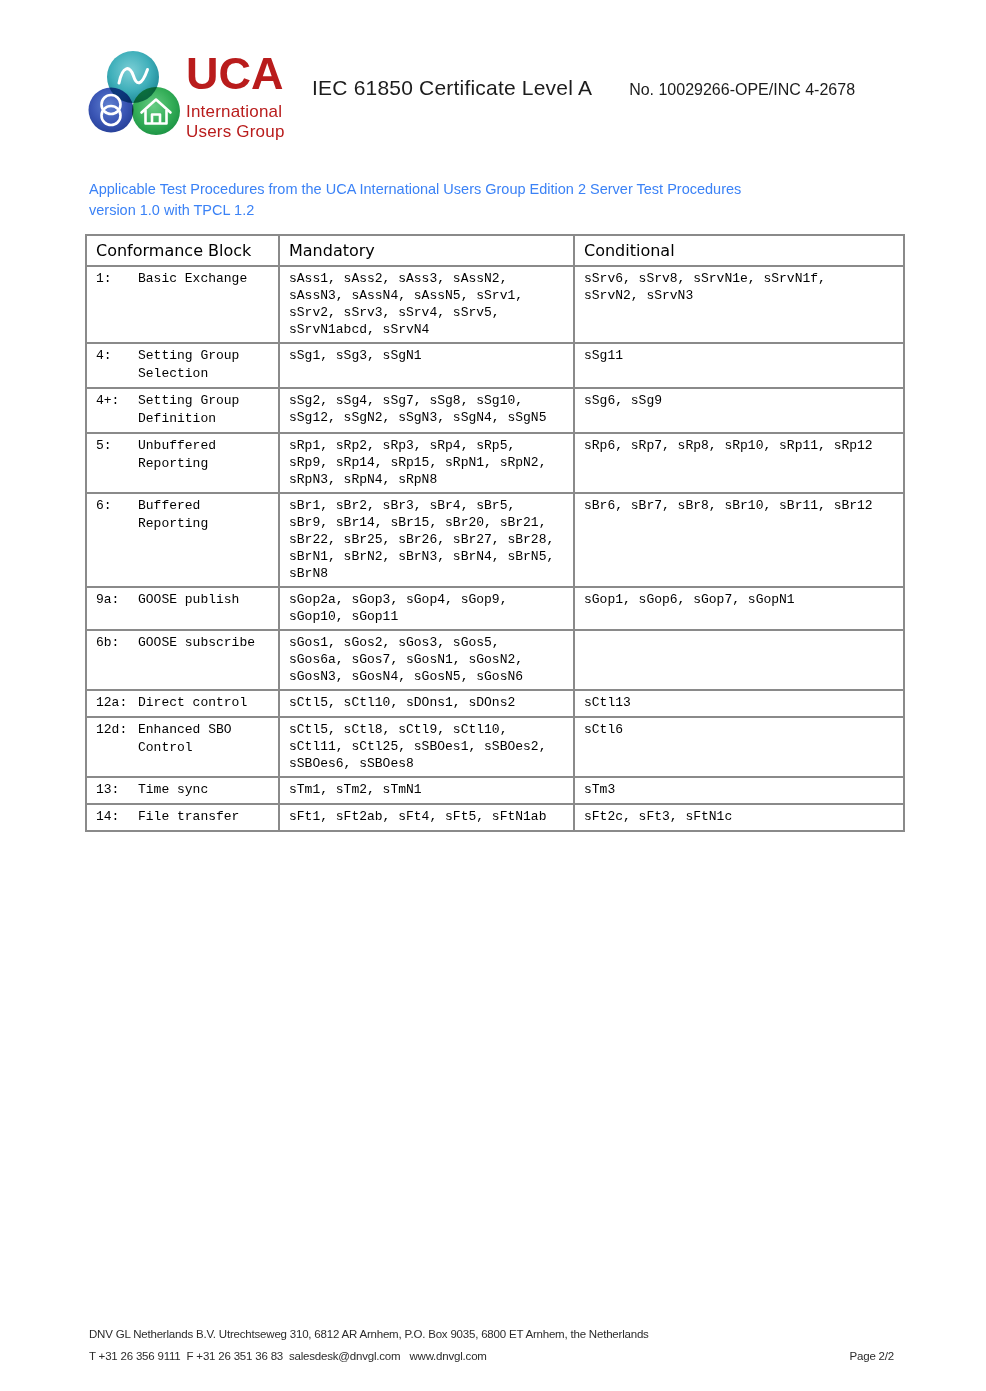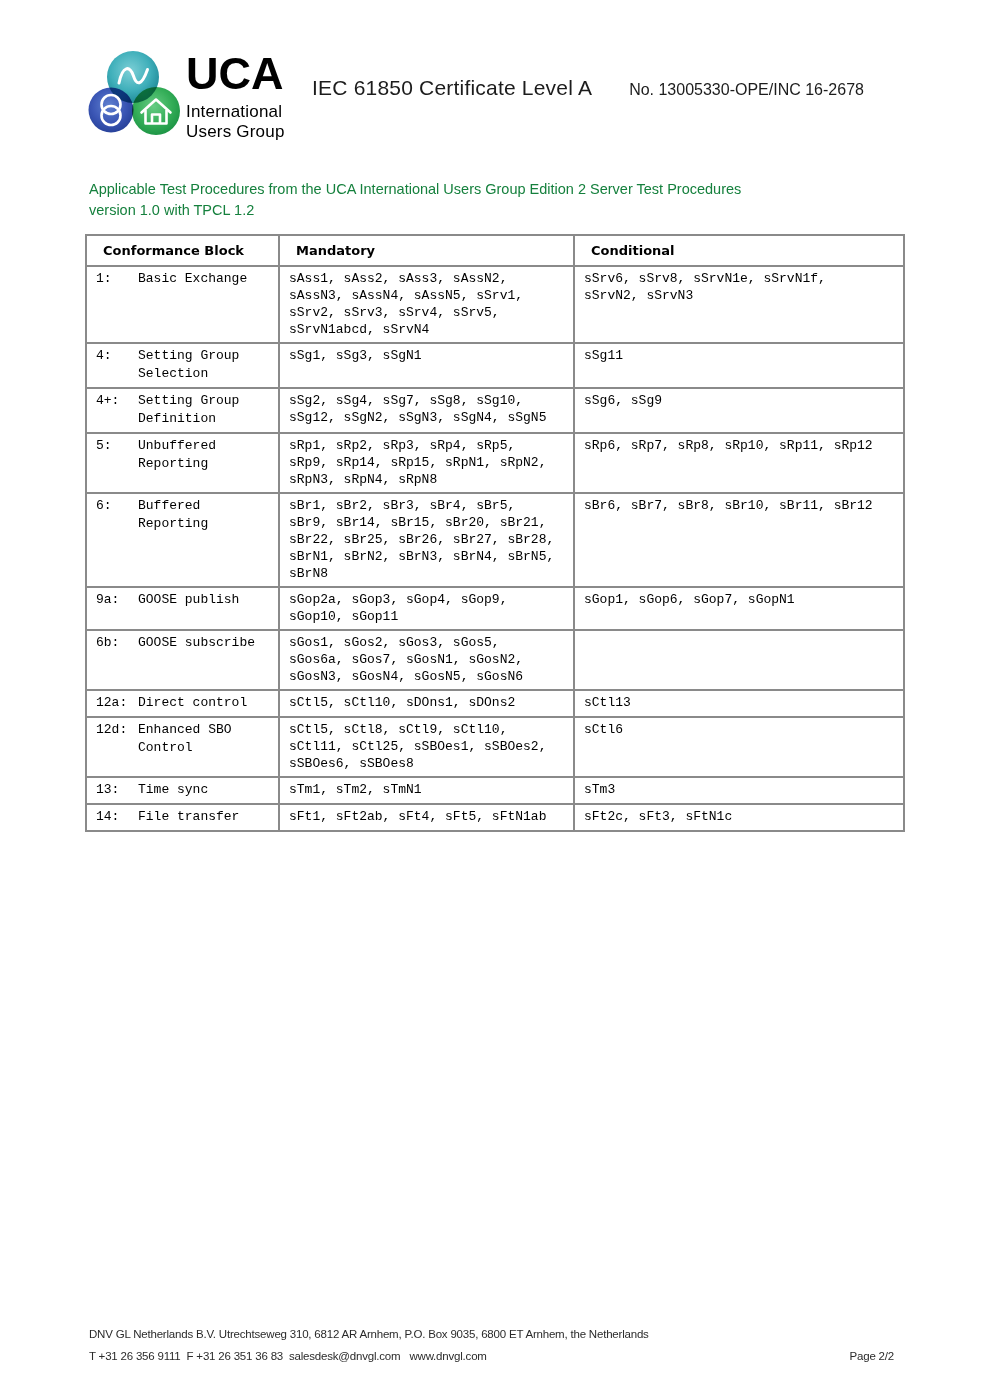--- a/index.html
+++ b/index.html
@@ -8,47 +8,47 @@
     position:relative;
     width:986px; height:1391px;
     background:#ffffff;
     font-family:"Liberation Sans", sans-serif;
     color:#1a1a1a;
     overflow:hidden;
   }
 
   
   .logo-mark { position:absolute; left:88px; top:48px; width:100px; height:100px; }
-  .brand-text { position:absolute; left:186px; top:53px; color:#000000; }
+  .brand-text { position:absolute; left:186px; top:53px; color:#b91c1c; }
   .brand-acronym { font-size:45px; line-height:42px; font-weight:600; letter-spacing:0px; }
   .brand-org { font-size:17px; line-height:20px; margin-top:7px; letter-spacing:0.2px; }
 
   .title-row { position:absolute; left:312px; top:76px; display:flex; align-items:baseline; gap:37px; white-space:nowrap; }
   .doc-title { font-size:21px; font-weight:500; color:#1c1c1c; letter-spacing:0.2px;text-align:right; }
   .doc-certno { font-size:16px; color:#1c1c1c; }
 
   
-  .intro { position:absolute; left:89px; top:179px; width:820px; font-size:14.5px; line-height:21px; color:#15803d; }
+  .intro { position:absolute; left:89px; top:179px; width:820px; font-size:14.5px; line-height:21px; color:#3b82f6; }
 
   
   .conformance-table {
     position:absolute; left:85px; top:234px; width:818px;
     border-collapse:collapse; table-layout:fixed;
     font-family:"DejaVu Sans", sans-serif;
     font-size:13px; color:#000;
   }
   .conformance-table th, .conformance-table td {
     border:2px solid #8a8a8a;
     vertical-align:top;
     text-align:left;
   }
   .conformance-table th {
     font-family:"DejaVu Sans", sans-serif;
-    font-size:13px; font-weight:bold;
-    padding:6px 8px 6px 16px; line-height:17px;
+    font-size:16px; font-weight:normal;
+    padding:6px 8px 6px 9px; line-height:17px;
   }
   .conformance-table td { padding:3px 8px 4px 9px; line-height:17px;font-family:Liberation Mono, monospace; }
   td.c-block { line-height:18px; }
   td.c-mand  { padding-right:18px; }
   td.c-cond  { padding-right:21px; }
   .num { display:inline-block; width:42px; vertical-align:top; }
   .blk { display:inline-block; max-width:126px; vertical-align:top; }
 
   
   .footer { position:absolute; left:89px; top:1326px; width:805px; font-size:11.5px; line-height:16px; color:#2b2b2b; letter-spacing:-0.2px; }
@@ -94,21 +94,21 @@
   <div class="brand-text">
     <div class="brand-acronym">UCA</div>
     <div class="brand-org">
       <div>International</div>
       <div>Users Group</div>
     </div>
   </div>
 
   <div class="title-row">
     <span class="doc-title">IEC 61850 Certificate Level A</span>
-    <span class="doc-certno">No. 13005330-OPE/INC 16-2678</span>
+    <span class="doc-certno">No. 10029266-OPE/INC 4-2678</span>
   </div>
 
   <div class="intro">
     <div>Applicable Test Procedures from the UCA International Users Group Edition 2 Server Test Procedures</div>
     <div>version 1.0 with TPCL 1.2</div>
   </div>
 
   <table class="conformance-table">
     <colgroup>
       <col style="width:193px">

